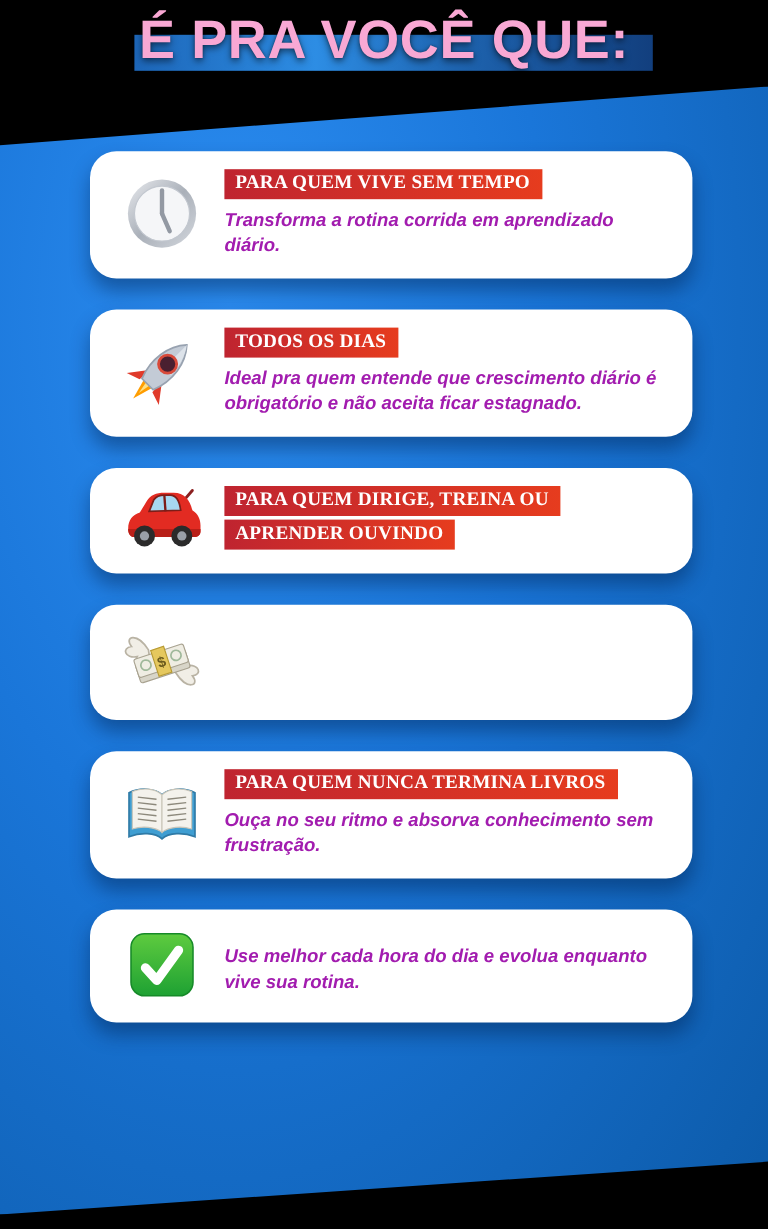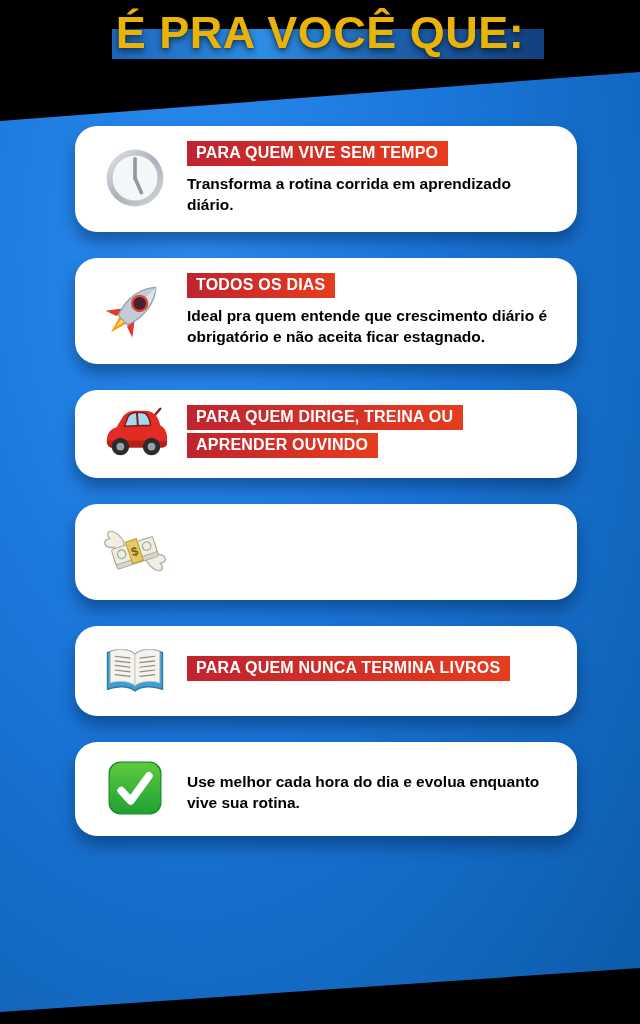--- a/index.html
+++ b/index.html
@@ -15,45 +15,45 @@
     clip-path:polygon(0 121px, 640px 72px, 640px 968px, 0 1012px);
   }
   
   .header{position:absolute;top:0;left:0;right:0;height:105px;}
   .header-bar{
     position:absolute;top:29px;left:112px;width:432px;height:30px;
     background:linear-gradient(90deg,#1d66b8 0%,#2d8de4 35%,#1e64b0 62%,#123f7e 100%);
   }
   .header-title{
     position:absolute;top:9px;left:0;width:100%;text-align:center;
-    color:#eab308;font-size:45px;font-weight:800;letter-spacing:.5px;line-height:1.05;
+    color:#f9a8d4;font-size:45px;font-weight:800;letter-spacing:.5px;line-height:1.05;
     text-shadow:0 3px 6px rgba(0,0,0,.55), 0 0 2px rgba(0,0,0,.4);
   }
   
   .cards{
     position:absolute;left:75px;top:126px;width:502px;
     display:flex;flex-direction:column;gap:26px;
   }
   .card{
     background:#fff;border-radius:22px;
     box-shadow:0 10px 16px rgba(2,34,78,.45);
     display:flex;align-items:center;gap:16px;
     padding:15px 20px 17px 24px;
   }
   .icon-box{flex:0 0 72px;display:flex;align-items:center;justify-content:center;}
   .card-content{flex:1;min-width:0;}
   .badge-line{
     display:block;width:fit-content;
     background:linear-gradient(90deg,#bf2430 0%,#e63c1e 100%);
     color:#fff;font-weight:700;font-size:16px;letter-spacing:.2px;
-    padding:3px 10px 4px 9px;margin:0 0 3px 0;white-space:nowrap;
+    padding:3px 10px 4px 9px;margin:0 0 3px 0;white-space:nowrap;font-family:Liberation Serif, serif;
   }
   .card-body{
-    margin-top:7px;color:#000000;font-weight:700;
-    font-size:15.5px;line-height:1.36;
+    margin-top:7px;color:#a21caf;font-weight:700;
+    font-size:15.5px;line-height:1.36;font-style:italic;
   }
 </style>
 </head>
 <body>
 
 <div class="canvas">
 
   <div class="blue-surface"></div>
 
   <div class="header">
@@ -157,20 +157,21 @@
             <line x1="41" y1="18" x2="58" y2="16"></line>
               <line x1="41" y1="23" x2="58" y2="21"></line>
             <line x1="41" y1="28" x2="58" y2="26"></line>
               <line x1="41" y1="33" x2="58" y2="31"></line>
             <line x1="41" y1="38" x2="58" y2="36"></line>
           </g>
         </svg>
       </div>
       <div class="card-content">
         <span class="badge-line">PARA QUEM NUNCA TERMINA LIVROS</span>
+        <div class="card-body">Ouça no seu ritmo e absorva conhecimento sem frustração.</div>
       </div>
     </div>
 
     <div class="card">
       <div class="icon-box">
         <svg width="62" height="62" viewBox="0 0 72 72">
           <defs>
             <linearGradient id="grn" x1="0" y1="0" x2="0" y2="1">
               <stop offset="0" stop-color="#5ecb3f"></stop>
                 <stop offset="1" stop-color="#1ea133"></stop>

